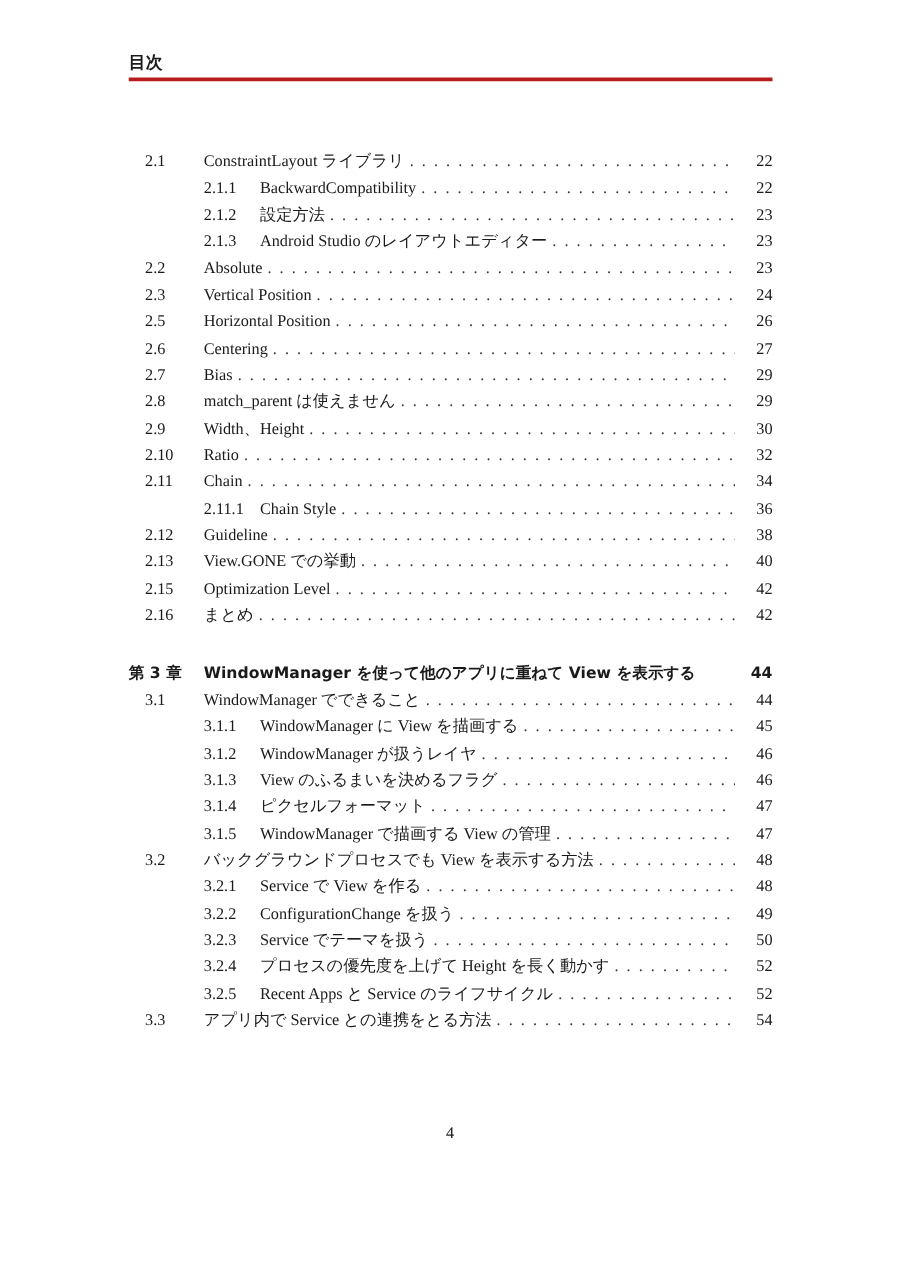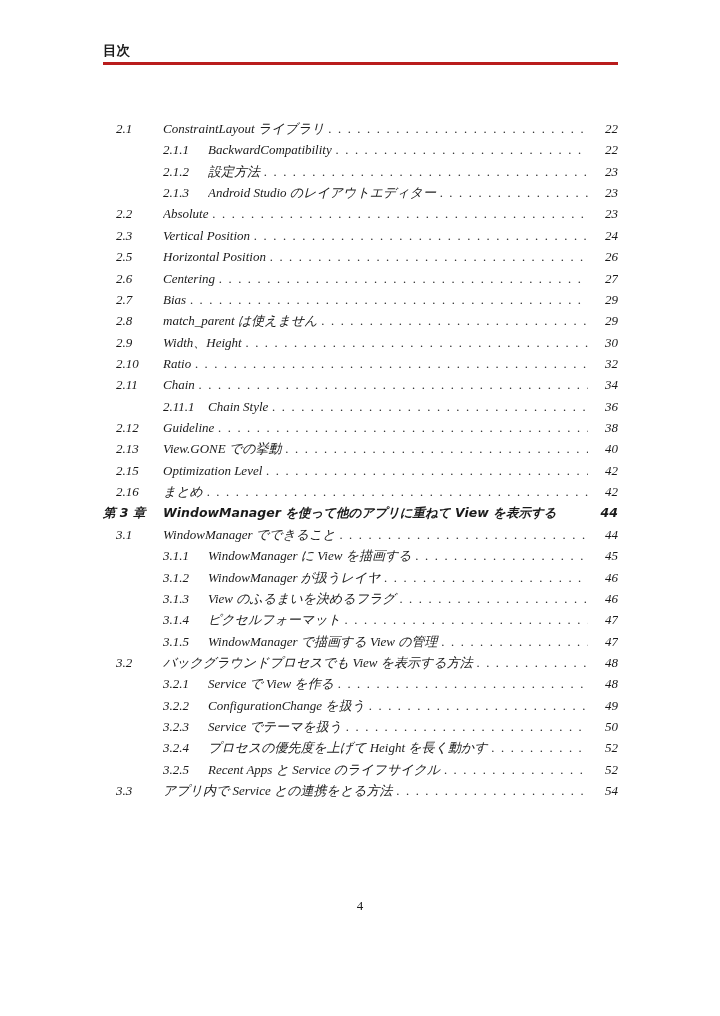--- a/index.html
+++ b/index.html
@@ -2,32 +2,32 @@
 <html><head>
 <meta charset="utf-8">
 <style>
   html, body { margin: 0; padding: 0; background: #ffffff; }
   body { width: 720px; height: 1016px; position: relative; overflow: hidden;
          font-family: "Liberation Serif", "DejaVu Serif", serif; color: #1a1a1a; }
   .page-header { position: absolute; left: 103px; top: 39px; width: 515px; height: 23px;
                  border-bottom: 3px solid #b91c1c; }
   .page-header-title { font-family: "DejaVu Sans", sans-serif; font-weight: bold;
                        font-size: 13.5px; line-height: 18px; position: absolute; left: 0; top: 2px; }
-  .toc { position: absolute; left: 103px; top: 118px; width: 515px; font-style: italic; }
+  .toc { position: absolute; left: 103px; top: 118px; width: 515px; }
   .row { position: relative; height: 21.37px; font-size: 13px; line-height: 21.37px; white-space: nowrap; }
   .row .num { position: absolute; left: 13px; }
   .row.sub .num { left: 60px; }
   .row .title-wrap { position: absolute; left: 60px; right: 0; display: flex; overflow: hidden; }
   .row.sub .title-wrap { left: 105px; }
   .row .title { flex: 0 0 auto; padding-right: 4px; background: #fff; }
   .row .leader { flex: 1 1 auto; overflow: hidden; color: #333; letter-spacing: 0; }
   .row .leader::before { content: ". . . . . . . . . . . . . . . . . . . . . . . . . . . . . . . . . . . . . . . . . . . . . . . . . . . . . . . . . . . . . . . . . . . . ";
                          white-space: nowrap; letter-spacing: 1.6px; }
   .row .page { flex: 0 0 30px; text-align: right; background: #fff; }
-  .chapter { position: relative; height: 21.37px; margin-top: 0;
+  .chapter { position: relative; height: 21.37px; margin-top: 25px;
              font-family: "DejaVu Sans", sans-serif; font-weight: bold; font-size: 12.5px; line-height: 21.37px; white-space: nowrap; }
   .chapter .num { position: absolute; left: 0; }
   .chapter .title { position: absolute; left: 60px; }
   .chapter .page { position: absolute; right: 0; }
   .footer-page { position: absolute; left: 0; width: 720px; top: 898px; text-align: center; font-size: 13px; }
 </style>
 </head>
 <body>
 
 <div class="page-header">

